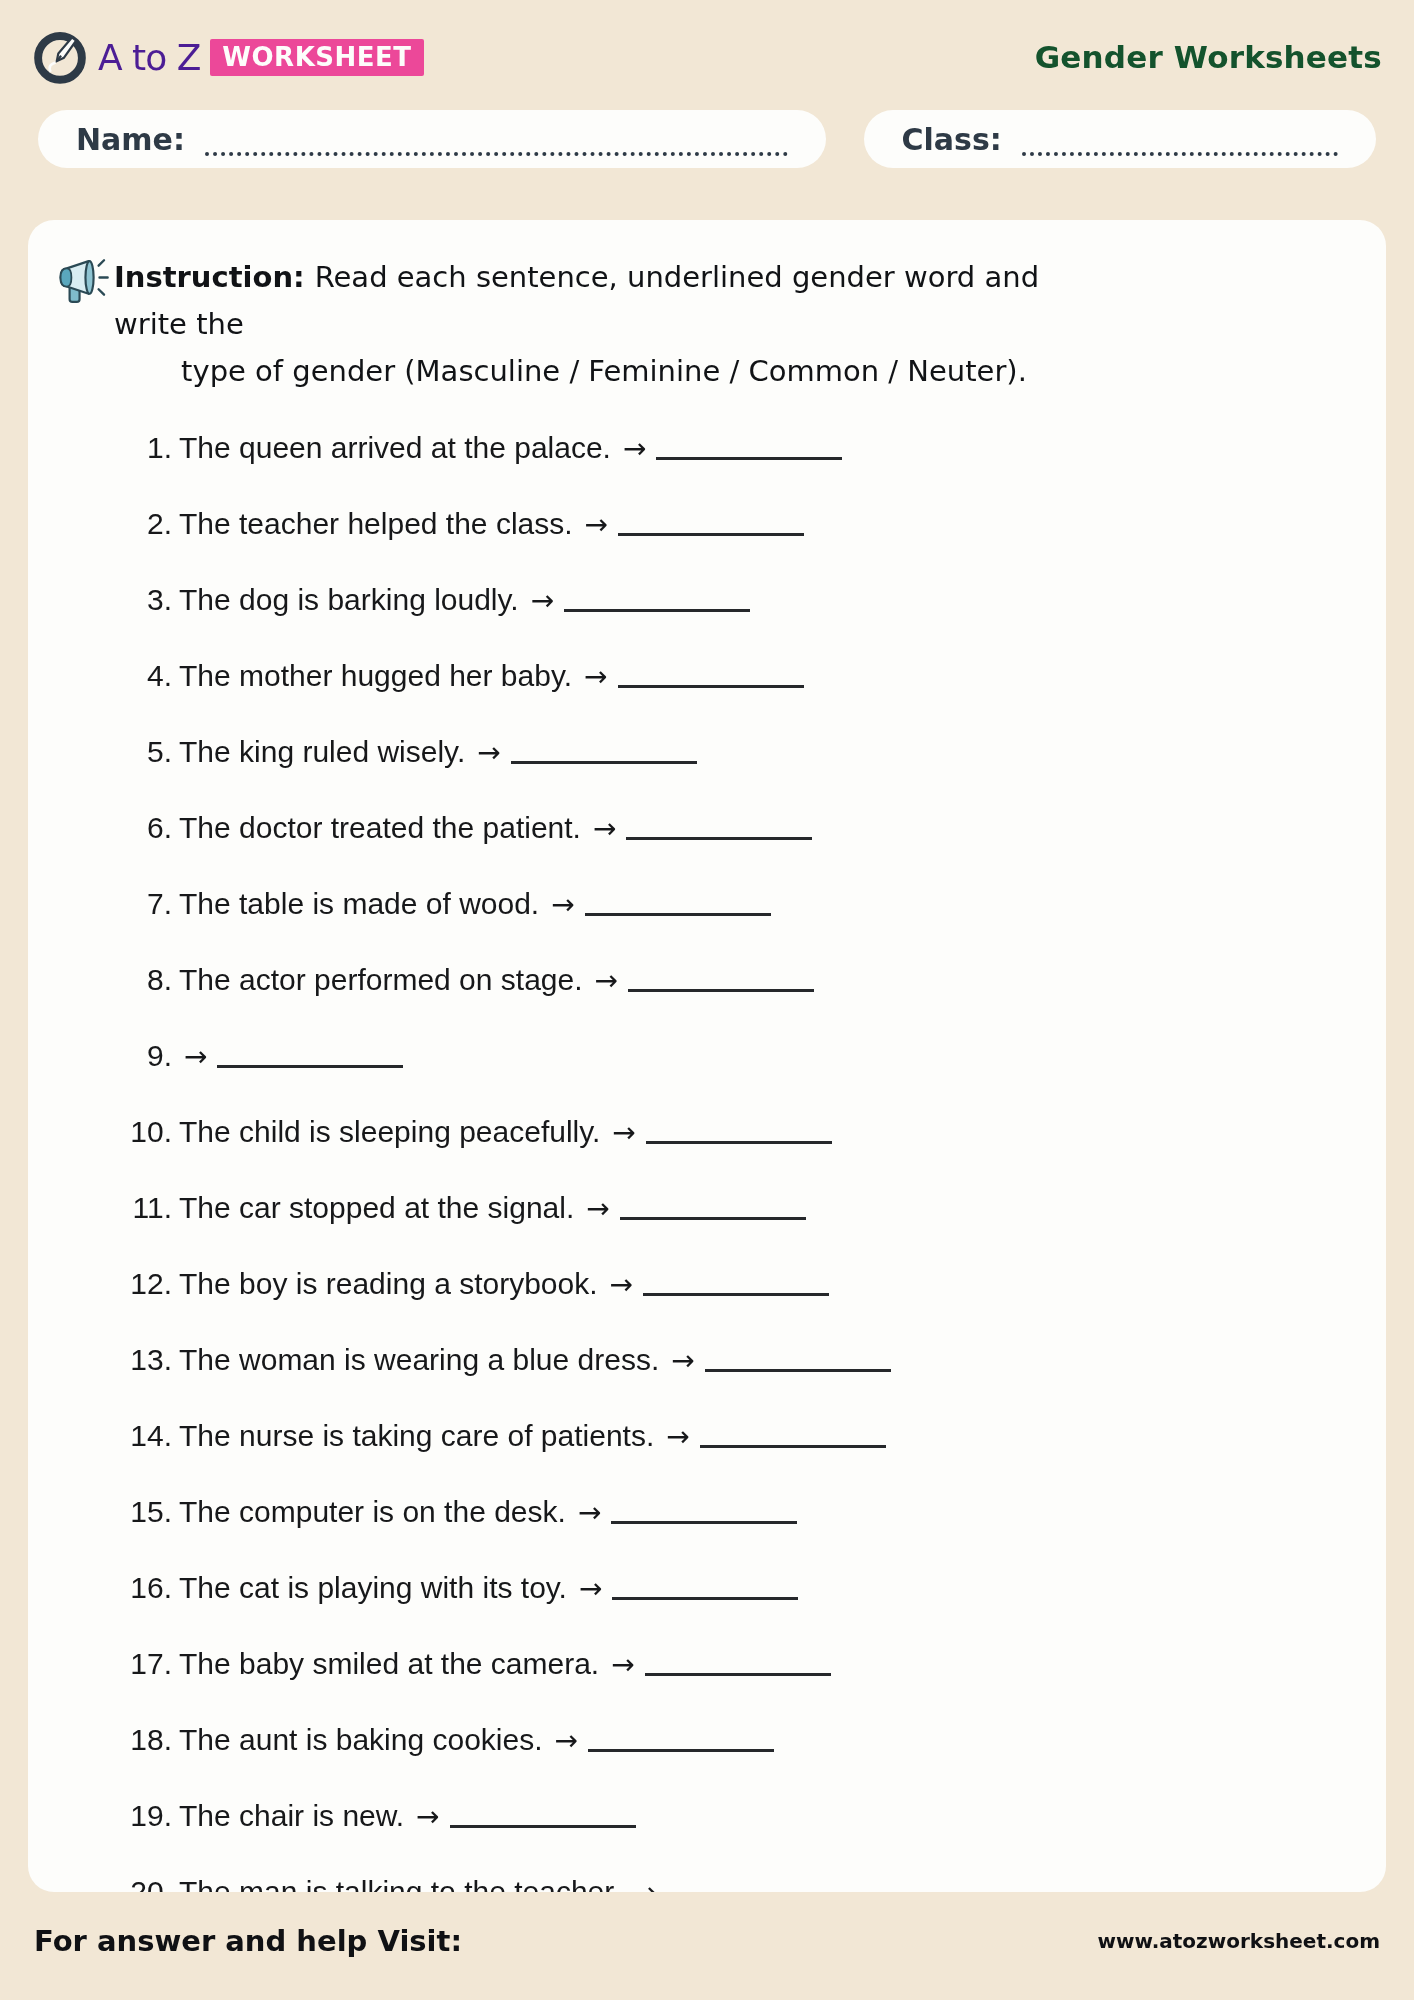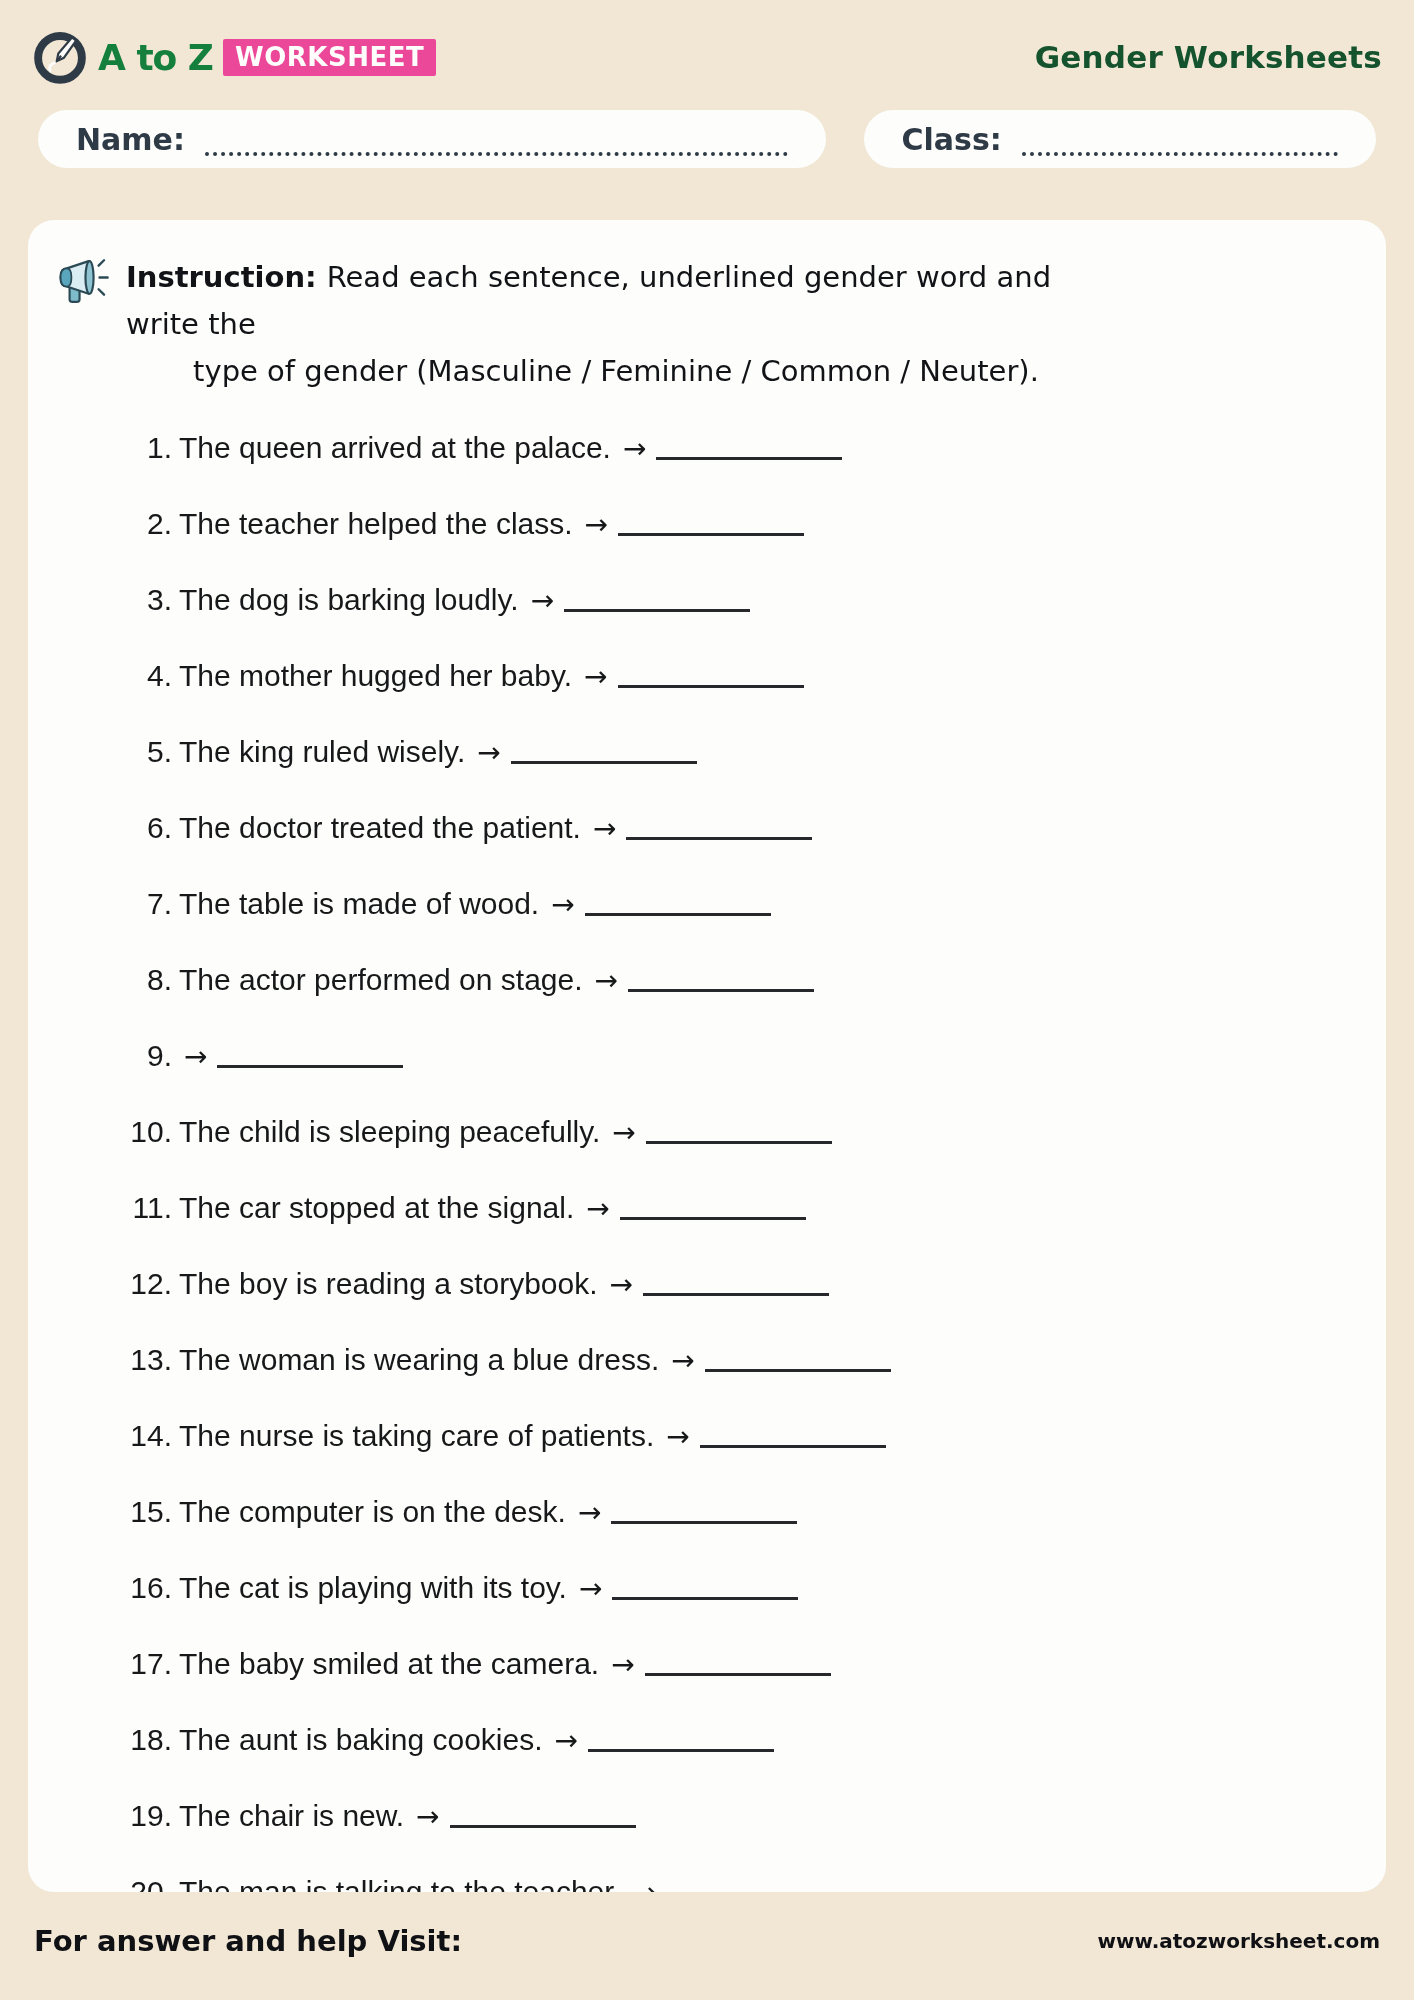--- a/index.html
+++ b/index.html
@@ -9,21 +9,21 @@
     font-family: "DejaVu Sans", sans-serif;
     color: #17181a;
     overflow: hidden;
   }
   .page { width: 1414px; height: 2000px; padding: 28px 28px 0 28px; position: relative; }
 
   
   .header { display: flex; align-items: center; justify-content: space-between; height: 58px; padding: 0 4px; }
   .brand { display: flex; align-items: center; gap: 10px; }
   .brand-logo { width: 56px; height: 56px; flex: 0 0 auto; }
-  .brand-name { font-size: 36px; font-weight: 700; color: #15803d; letter-spacing: -1px; }
+  .brand-name { font-size: 36px; font-weight: 400; color: #4c1d95; letter-spacing: -1px; }
   .brand-badge {
     background: #ec4899; color: #fdfdfb; font-weight: 700; font-size: 26px;
     letter-spacing: 0.5px; padding: 5px 12px 6px 12px; border-radius: 2px; line-height: 1;
   }
   .page-title { font-size: 31px; font-weight: 700; color: #14532d; letter-spacing: 0.2px; }
 
   
   .fields { display: flex; margin: 24px 10px 0 10px; gap: 38px; height: 58px; }
   .pill {
     background: #fdfdfb; border-radius: 32px; display: flex; align-items: center;
@@ -32,21 +32,21 @@
   .pill-name { flex: 1.63; }
   .pill-class { flex: 1; }
   .pill-label { font-size: 30px; font-weight: 700; color: #2e3a46; white-space: nowrap; }
   .dotline { flex: 1; border-bottom: 4px dotted #2e3a46; height: 34px; }
 
   
   .card {
     background: #fdfdfb; border-radius: 26px; margin-top: 52px;
     height: 1672px; padding: 34px 40px 30px 26px; overflow: hidden;
   }
-  .instruction { display: flex; gap: 12px; align-items: flex-start; padding-left: 2px; }
+  .instruction { display: flex; align-items: flex-start; padding-left: 2px; }
   .megaphone { width: 58px; height: 52px; flex: 0 0 auto; margin-top: 2px; }
   .instr-body { font-size: 29px; line-height: 1.62; color: #111316; max-width: 980px; }
   .instr-label { font-weight: 700; margin-right: 10px; }
   .instr-line2 { display: block; text-align: center; }
 
   
   .questions { list-style: none; margin-top: 34px; }
   .q-row { display: flex; align-items: baseline; line-height: 38px; margin-bottom: 37px; white-space: nowrap; }
   .q-row:last-child { margin-bottom: 0; }
   .q-num {

